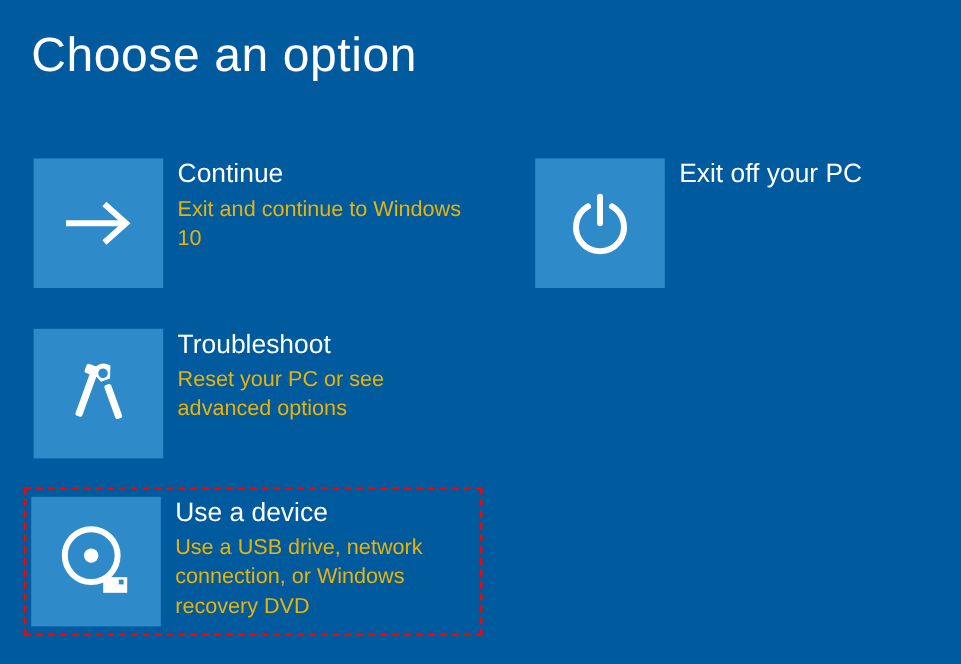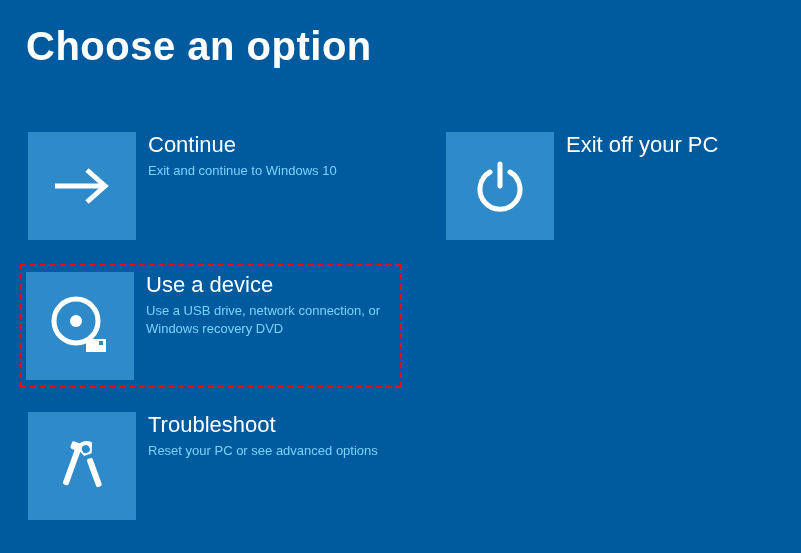--- a/index.html
+++ b/index.html
@@ -8,21 +8,21 @@
     height: 553px;
     background: #005a9e;
     font-family: "Segoe UI", -apple-system, sans-serif;
     font-weight: 300;
     color: #ffffff;
     overflow: hidden;
     position: relative;
   }
   .title {
     font-size: 40px;
-    font-weight: 700;
+    font-weight: 400;
     padding: 24px 0 0 26px;
     letter-spacing: 0.5px;
   }
   .options {
     position: absolute;
     top: 130px;
     left: 26px;
     display: flex;
     gap: 38px;
   }
@@ -50,23 +50,23 @@
   }
   .text {
     padding-top: 0px;
   }
   .opt-title {
     font-size: 22px;
     font-weight: 300;
     margin-bottom: 4px;
   }
   .opt-desc {
-    font-size: 13px;
+    font-size: 18px;
     line-height: 1.35;
-    color: #7dd3fc;
+    color: #eab308;
     max-width: 250px;
   }
   .highlight {
     border: 2px dashed #ff0000;
     padding: 6px 4px;
     margin: -8px -6px;
     width: 382px;
   }
   svg { display: block; }
 </style>
@@ -86,56 +86,56 @@
             <polyline points="36,5 54,21 36,37"></polyline>
           </svg>
         </span>
       </div>
       <div class="text">
         <div class="opt-title">Continue</div>
         <div class="opt-desc">Exit and continue to Windows 10</div>
       </div>
     </div>
 
-    <div class="option highlight">
-      <div class="tile">
-        <span>
-          <svg width="66" height="66" viewBox="0 0 66 66">
-            <circle cx="29" cy="28" r="22" fill="none" stroke="#ffffff" stroke-width="5"></circle>
-            <circle cx="29" cy="28" r="6" fill="#ffffff"></circle>
-            <rect x="39" y="46" width="20" height="13" fill="#ffffff"></rect>
-            <rect x="52" y="48" width="4" height="4" fill="#2f8ac9"></rect>
-          </svg>
-        </span>
-      </div>
-      <div class="text">
-        <div class="opt-title">Use a device</div>
-        <div class="opt-desc">Use a USB drive, network connection, or Windows recovery DVD</div>
-      </div>
-    </div>
-
     <div class="option">
       <div class="tile">
         <span>
           <svg width="60" height="60" viewBox="0 0 60 60" fill="#ffffff">
             <g transform="rotate(20 20 30)">
               <rect x="17" y="10" width="6" height="40" rx="2"></rect>
               <rect x="12" y="6" width="16" height="8" rx="2"></rect>
             </g>
             <g transform="rotate(-20 40 30)">
               <rect x="37" y="22" width="6" height="30" rx="2"></rect>
               <path d="M32 8 a10 10 0 0 1 16 0 l-4 10 h-8 z"></path>
               <circle cx="40" cy="12" r="4" fill="#2f8ac9"></circle>
             </g>
           </svg>
         </span>
       </div>
       <div class="text">
         <div class="opt-title">Troubleshoot</div>
         <div class="opt-desc">Reset your PC or see advanced options</div>
+      </div>
+    </div>
+
+    <div class="option highlight">
+      <div class="tile">
+        <span>
+          <svg width="66" height="66" viewBox="0 0 66 66">
+            <circle cx="29" cy="28" r="22" fill="none" stroke="#ffffff" stroke-width="5"></circle>
+            <circle cx="29" cy="28" r="6" fill="#ffffff"></circle>
+            <rect x="39" y="46" width="20" height="13" fill="#ffffff"></rect>
+            <rect x="52" y="48" width="4" height="4" fill="#2f8ac9"></rect>
+          </svg>
+        </span>
+      </div>
+      <div class="text">
+        <div class="opt-title">Use a device</div>
+        <div class="opt-desc">Use a USB drive, network connection, or Windows recovery DVD</div>
       </div>
     </div>
 
   </div>
 
   <div class="column">
 
     <div class="option">
       <div class="tile">
         <span>

